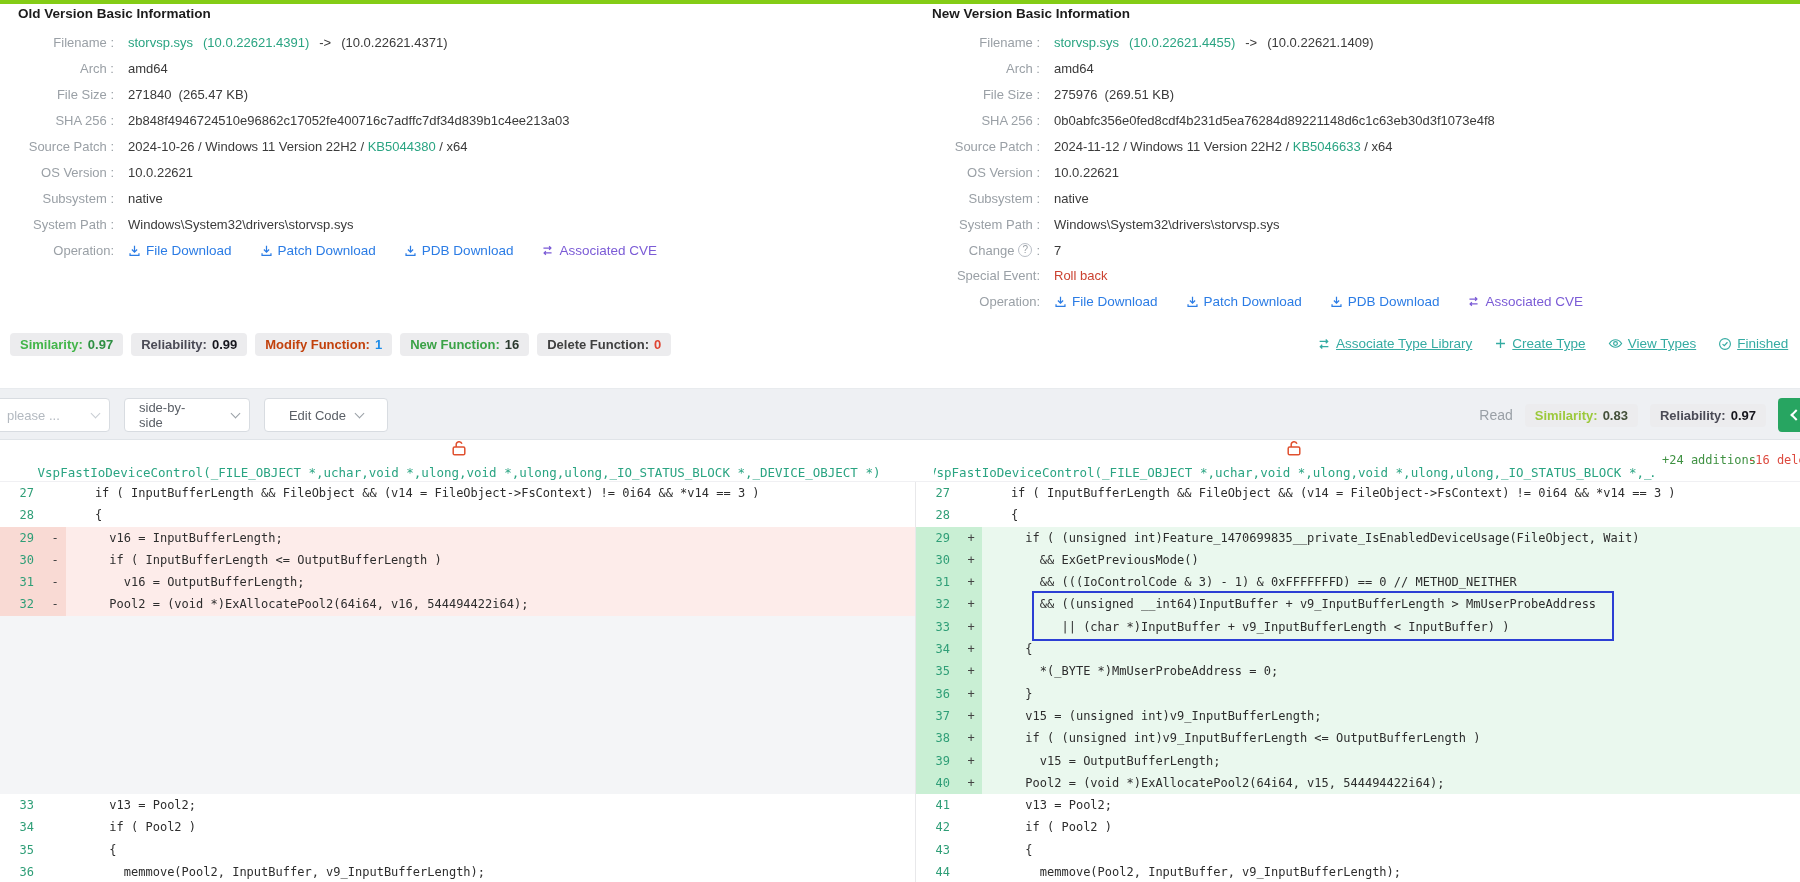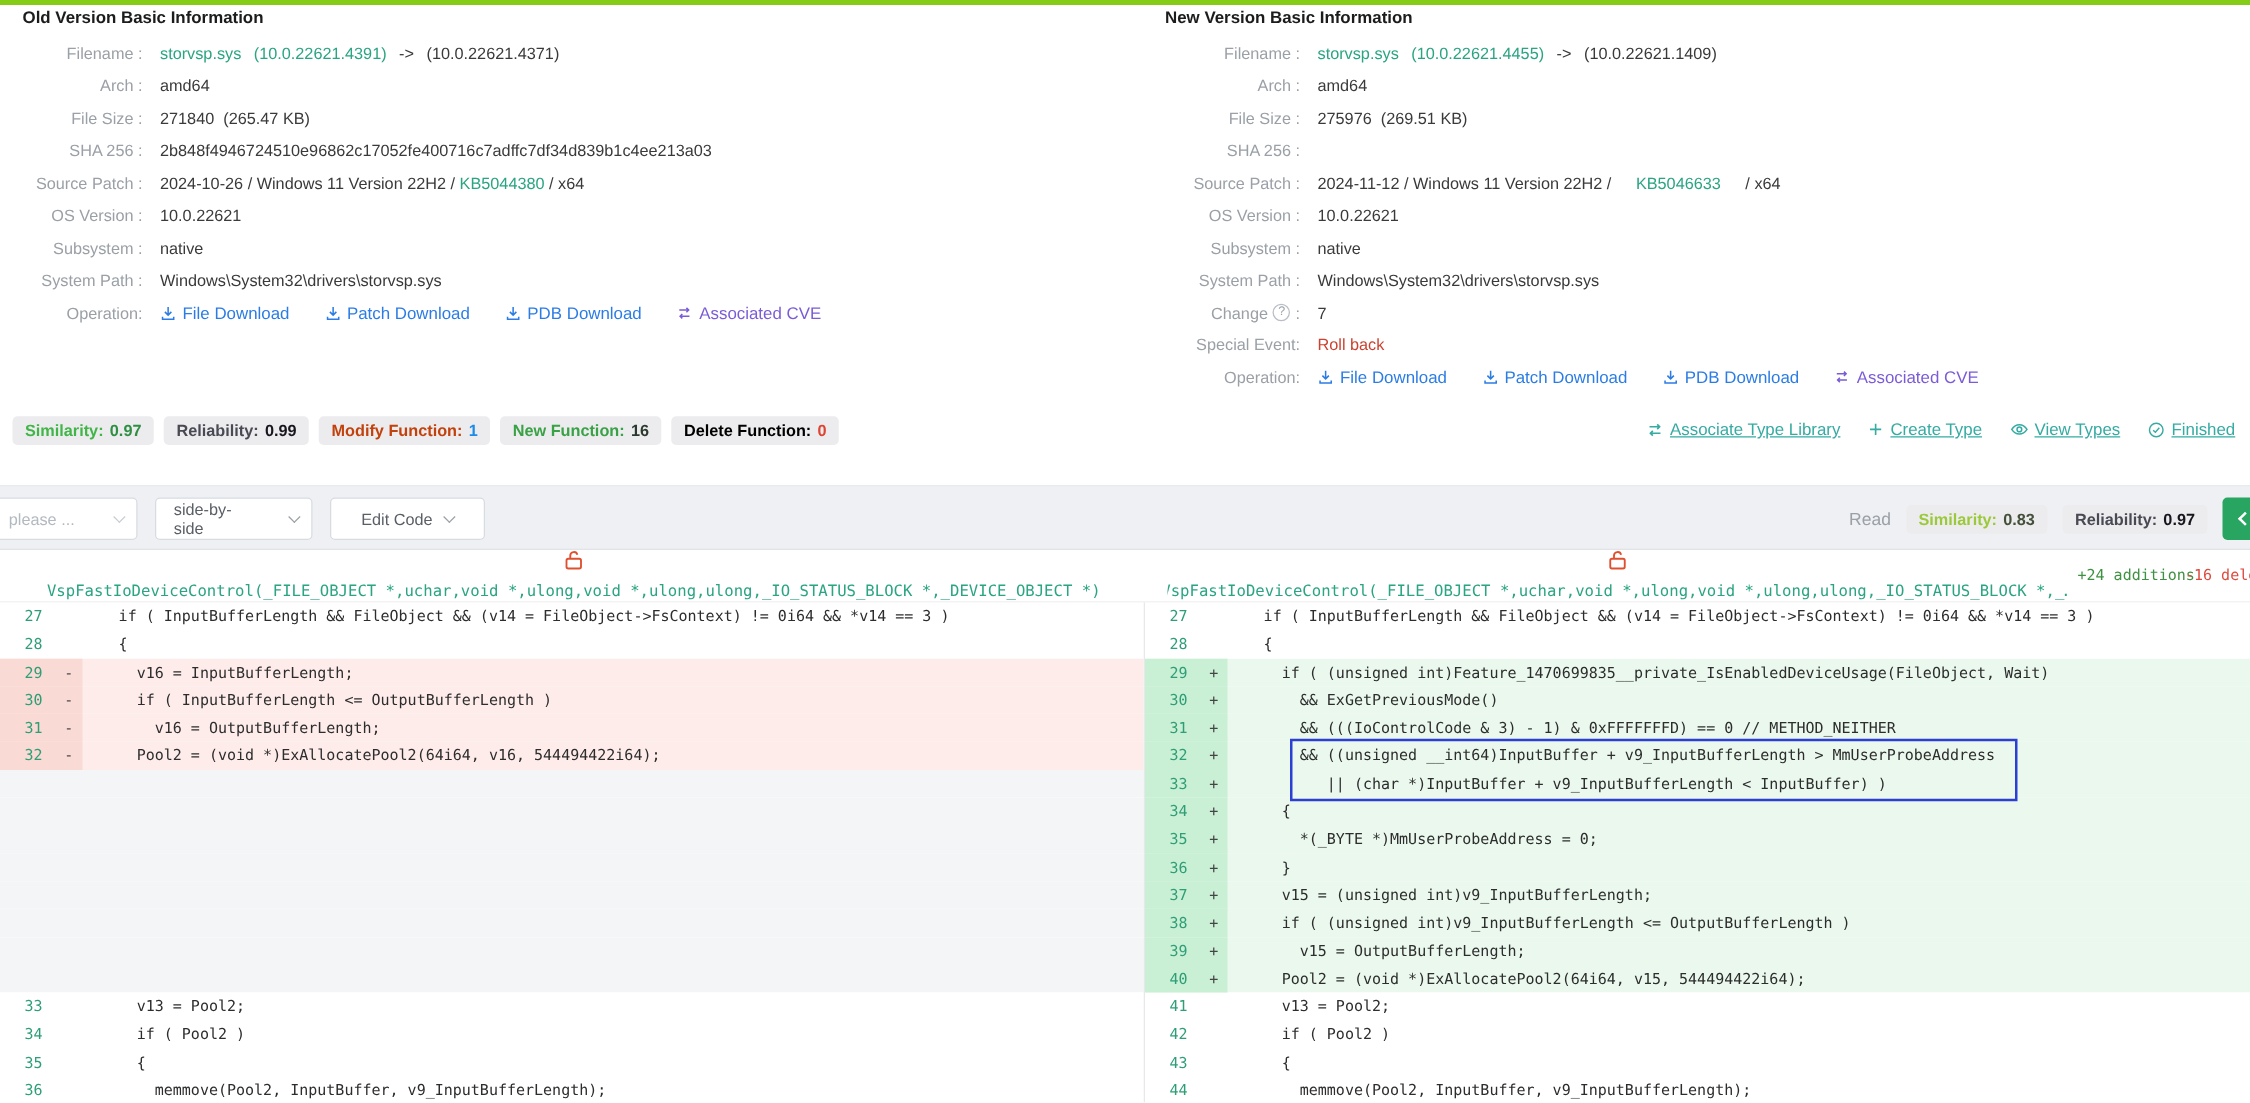--- a/index.html
+++ b/index.html
@@ -193,24 +193,25 @@
     <div class="info-row">
       <span class="lbl">Arch :</span>
       <span class="val">amd64</span>
     </div>
     <div class="info-row">
       <span class="lbl">File Size :</span>
       <span class="val">275976  (269.51 KB)</span>
     </div>
     <div class="info-row">
       <span class="lbl">SHA 256 :</span>
+      <span class="val">0b0abfc356e0fed8cdf4b231d5ea76284d89221148d6c1c63eb30d3f1073e4f8</span>
     </div>
     <div class="info-row">
       <span class="lbl">Source Patch :</span>
-      <span class="val" style="gap:16px;">
+      <span class="val" style="gap:0;">
         <span>2024-11-12 / Windows 11 Version 22H2 / </span>
         <span class="teal">KB5046633</span>
         <span> / x64</span>
       </span>
     </div>
     <div class="info-row">
       <span class="lbl">OS Version :</span>
       <span class="val">10.0.22621</span>
     </div>
     <div class="info-row">
@@ -274,21 +275,21 @@
         </span>
       </span>
     </div>
   </section>
 
   <div id="badges">
       <span class="pill"><span style="color: rgb(66, 181, 73);">Similarity:</span><span class="pv" style="color: rgb(46, 143, 67);">0.97</span></span>
       <span class="pill"><span style="color: rgb(74, 74, 85);">Reliability:</span><span class="pv" style="color: rgb(22, 22, 29);">0.99</span></span>
       <span class="pill"><span style="color: #c2410c;">Modify Function:</span><span class="pv" style="color: rgb(29, 140, 232);">1</span></span>
       <span class="pill"><span style="color: rgb(58, 162, 70);">New Function:</span><span class="pv" style="color: rgb(43, 58, 46);">16</span></span>
-      <span class="pill"><span style="color: #000000;">Delete Function:</span><span class="pv" style="color: rgb(223, 67, 49);">0</span></span>
+      <span class="pill"><span style="color: #404040;">Delete Function:</span><span class="pv" style="color: rgb(223, 67, 49);">0</span></span>
     </div>
 
   <div id="type-actions">
     <span class="ta-item">
       <span class="hdr-icon">
         <svg class="ic" width="14" height="14" viewBox="0 0 16 16">
             <path d="M3 5h9M10 2.8 12.2 5 10 7.2" fill="none" stroke="#35aba2" stroke-width="1.5"></path>
             <path d="M13 11H4M6 8.8 3.8 11 6 13.2" fill="none" stroke="#35aba2" stroke-width="1.5"></path>
           </svg>
       </span>

